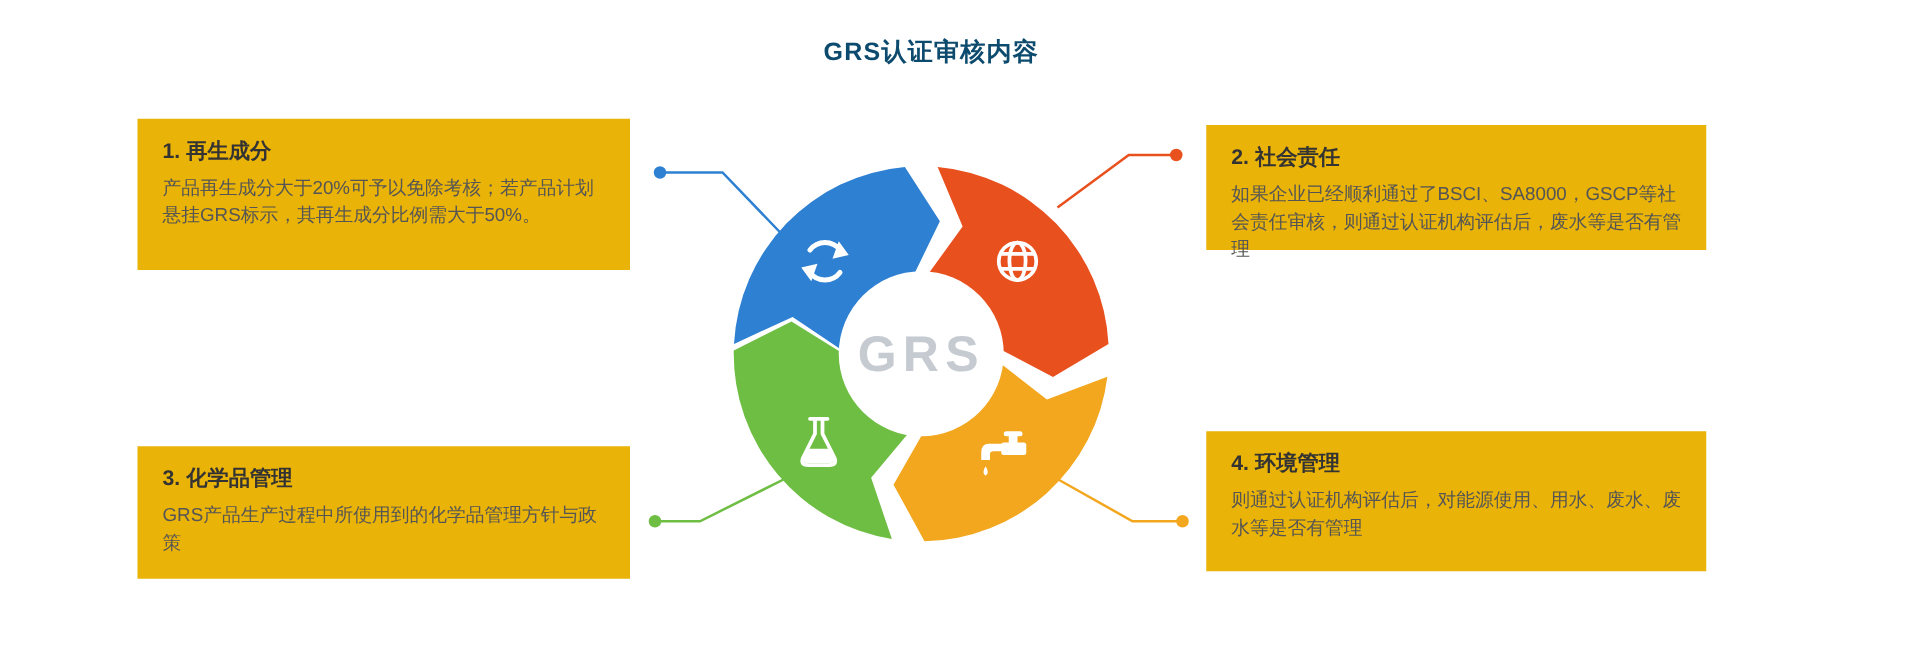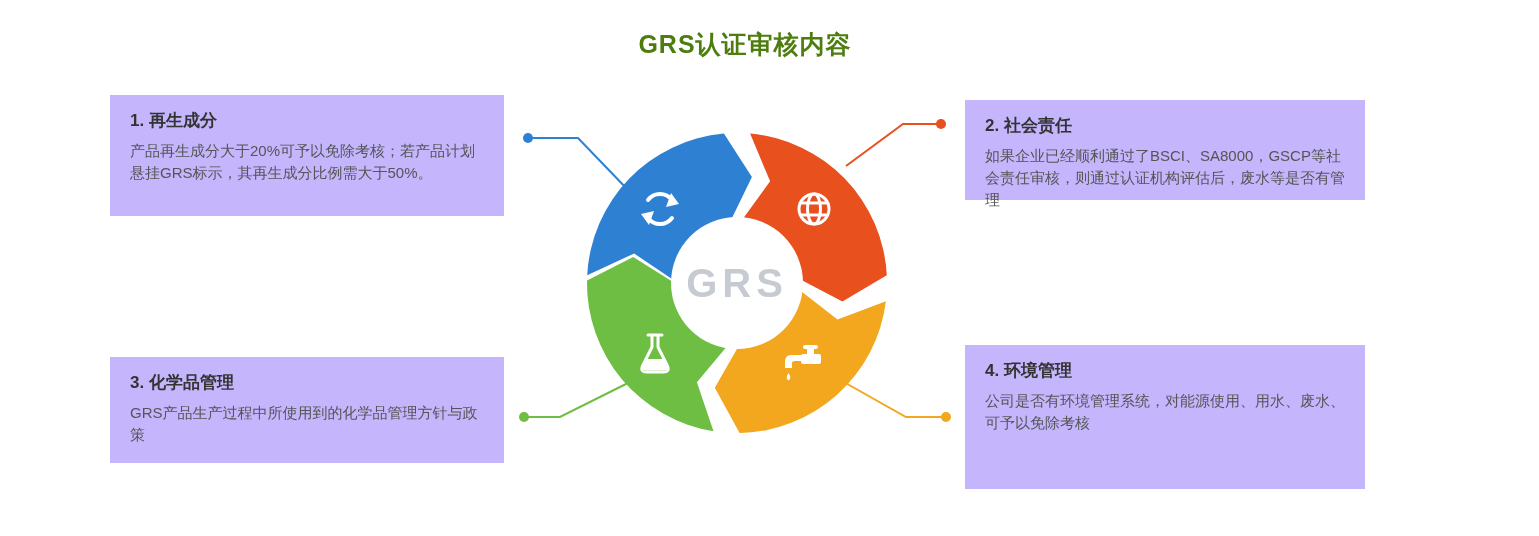--- a/index.html
+++ b/index.html
@@ -1,28 +1,28 @@
 <!DOCTYPE html>
 <html><head>
 <meta charset="utf-8">
 <style>
   html,body{margin:0;padding:0;background:#ffffff;}
   body{font-family:"Liberation Sans","DejaVu Sans",sans-serif;}
   .canvas{position:relative;width:1539px;height:536px;background:#ffffff;overflow:hidden;}
   .title{position:absolute;left:0;top:28px;width:1490px;margin:0;text-align:center;
-         font-size:25px;font-weight:bold;color:#4d7c0f;letter-spacing:1px;}
+         font-size:20px;font-weight:bold;color:#0c4a6e;letter-spacing:1px;}
   .connectors{position:absolute;left:0;top:0;width:1539px;height:536px;pointer-events:none;}
   .wheel{position:absolute;left:577px;top:123px;width:320px;height:320px;}
-  .card{position:absolute;background:#c4b5fd;box-sizing:border-box;padding:14px 20px;}
+  .card{position:absolute;background:#eab308;box-sizing:border-box;padding:14px 20px;}
   .card-title{font-size:17px;font-weight:bold;color:#333333;margin-bottom:8px;}
   .card-body{font-size:15px;color:#555555;line-height:1.45;}
   .card1{left:110px;top:95px;width:394px;height:121px;}
   .card2{left:965px;top:100px;width:400px;height:100px;}
   .card3{left:110px;top:345px;width:394px;height:106px;margin-top:12px;}
-  .card4{left:965px;top:345px;width:400px;height:144px;}
+  .card4{left:965px;top:345px;width:400px;height:112px;}
 </style>
 </head>
 <body>
 
 <div class="canvas">
 
   <h1 class="title">GRS认证审核内容</h1>
 
   <svg class="connectors">
     <polyline points="528,138 578,138 629,191" fill="none" stroke-width="2" stroke="#2e80d2"></polyline>
@@ -90,16 +90,16 @@
     <div class="card-body">如果企业已经顺利通过了BSCI、SA8000，GSCP等社会责任审核，则通过认证机构评估后，废水等是否有管理</div>
   </div>
 
   <div class="card card3">
     <div class="card-title">3. 化学品管理</div>
     <div class="card-body">GRS产品生产过程中所使用到的化学品管理方针与政策</div>
   </div>
 
   <div class="card card4">
     <div class="card-title">4. 环境管理</div>
-    <div class="card-body">公司是否有环境管理系统，对能源使用、用水、废水、可予以免除考核</div>
+    <div class="card-body">则通过认证机构评估后，对能源使用、用水、废水、废水等是否有管理</div>
   </div>
 
 </div>
 
 </body></html>

